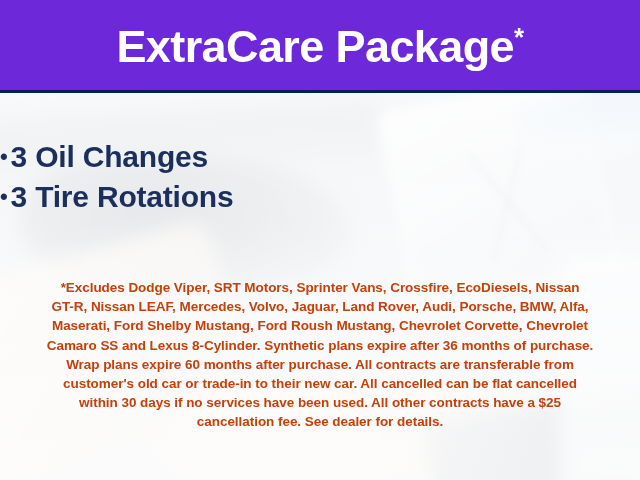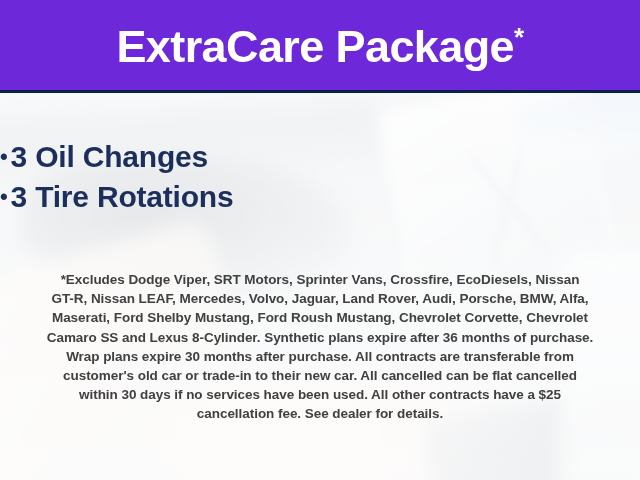--- a/index.html
+++ b/index.html
@@ -157,24 +157,24 @@
     font-size: 22px;
     vertical-align: middle;
     margin-right: 3px;
     position: relative;
     top: -2px;
   }
 
   
   .disclaimer {
     position: absolute;
-    left: 22px; top: 270px;
+    left: 22px; top: 278px;
     width: 596px;
     text-align: center;
-    color: #404040;
+    color: #c2410c;
     font-size: 13.5px;
     font-weight: bold;
     line-height: 19.2px;
     letter-spacing: -0.05px;
   }
   .disclaimer p {
     margin: 0;
     white-space: nowrap;
   }
 </style>
@@ -205,19 +205,19 @@
   <div class="benefits">
     <div class="benefit-line"><span class="dot">•</span><span>3 Oil Changes</span></div>
     <div class="benefit-line"><span class="dot">•</span><span>3 Tire Rotations</span></div>
   </div>
 
   <div class="disclaimer">
     <p>*Excludes Dodge Viper, SRT Motors, Sprinter Vans, Crossfire, EcoDiesels, Nissan</p>
     <p>GT-R, Nissan LEAF, Mercedes, Volvo, Jaguar, Land Rover, Audi, Porsche, BMW, Alfa,</p>
     <p>Maserati, Ford Shelby Mustang, Ford Roush Mustang, Chevrolet Corvette, Chevrolet</p>
     <p>Camaro SS and Lexus 8-Cylinder. Synthetic plans expire after 36 months of purchase.</p>
-    <p>Wrap plans expire 30 months after purchase. All contracts are transferable from</p>
+    <p>Wrap plans expire 60 months after purchase. All contracts are transferable from</p>
     <p>customer's old car or trade-in to their new car. All cancelled can be flat cancelled</p>
     <p>within 30 days if no services have been used. All other contracts have a $25</p>
     <p>cancellation fee. See dealer for details.</p>
   </div>
 
 </div>
 
 </body></html>

